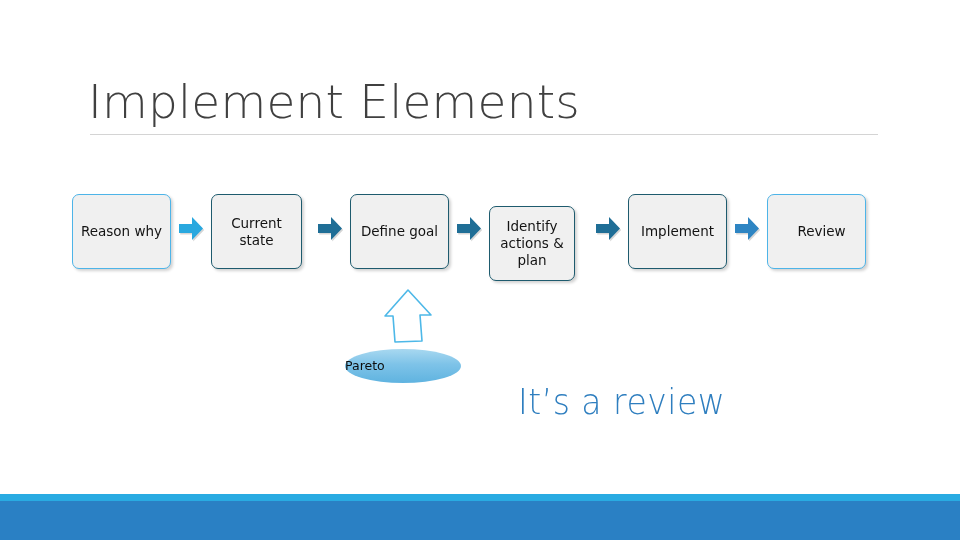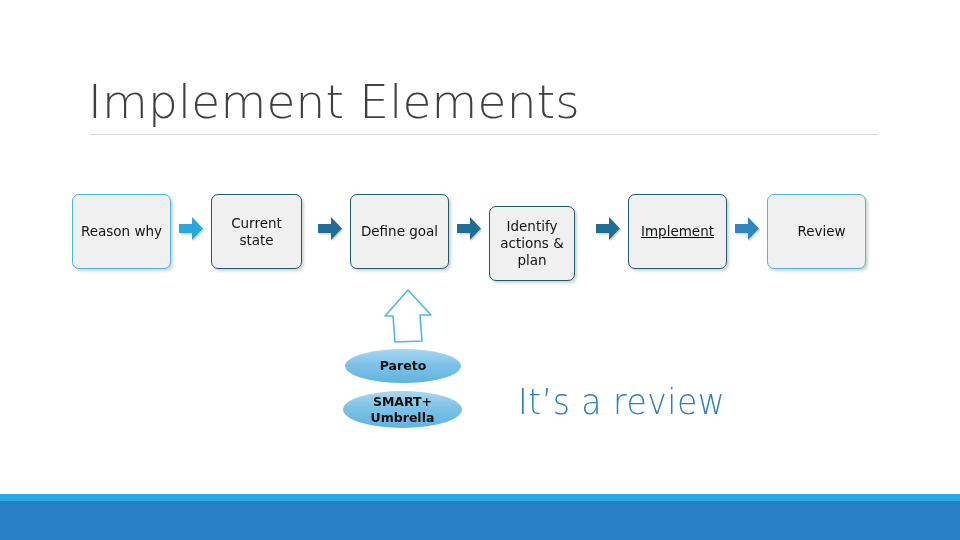--- a/index.html
+++ b/index.html
@@ -65,21 +65,21 @@
     display: block;
     padding: 0 4px;
   }
   .pbox.light { border: 1.6px solid #4DB4E8; }
   .pbox.dark  { border: 1.6px solid #1E5B6E; }
 
   .pbox-1 { left: 72px;  width: 99px; }
   .pbox-2 { left: 211px; width: 91px; }
   .pbox-3 { left: 350px; width: 99px; }
   .pbox-4 { left: 489px; width: 86px; margin-top: 12px; }
-  .pbox-5 { left: 628px; width: 99px; text-decoration: underline; }
+  .pbox-5 { left: 628px; width: 99px; }
   .pbox-6 { left: 767px; width: 99px; padding-left: 10px; }
 
   
   .arrow {
     position: absolute;
     top: 216px;
     width: 27px;
     height: 30px;
   }
   .arrow svg { display: block; }
@@ -98,23 +98,21 @@
     height: 56px;
   }
 
   
   .ellipse {
     position: absolute;
     border-radius: 50%;
     background: linear-gradient(180deg, #A8D8F0 0%, #7EC3E8 45%, #5FB3E0 100%);
     display: flex;
     align-items: center;
-    justify-content: center;
     text-align: center;
-    font-weight: bold;
   }
   .ellipse span {
     font-family: "DejaVu Sans", sans-serif;
     font-size: 12.5px;
     color: #0d0d0d;
     line-height: 16px;
     display: block;
   }
   .ellipse-pareto { left: 345px; top: 349px; width: 116px; height: 34px; }
   .ellipse-smart  { left: 343px; top: 391px; width: 119px; height: 37px; }
@@ -222,22 +220,19 @@
 
   <div class="uparrow">
     <svg width="54" height="56" viewBox="0 0 54 56">
       <polygon points="26,2 49,27 38,27 40,53 13,54 11,28 3,28" fill="#ffffff" stroke="#4DB8E8" stroke-width="1.6" stroke-linejoin="round"></polygon>
     </svg>
   </div>
 
   <div class="ellipse ellipse-pareto">
     <span>Pareto</span>
   </div>
-  <div class="ellipse ellipse-smart">
-    <span>SMART+<br>Umbrella</span>
-  </div>
 
   <div class="note">It’s a review</div>
 
   <div class="footer-strip"></div>
   <div class="footer-band"></div>
 
 </div>
 
 </body></html>

